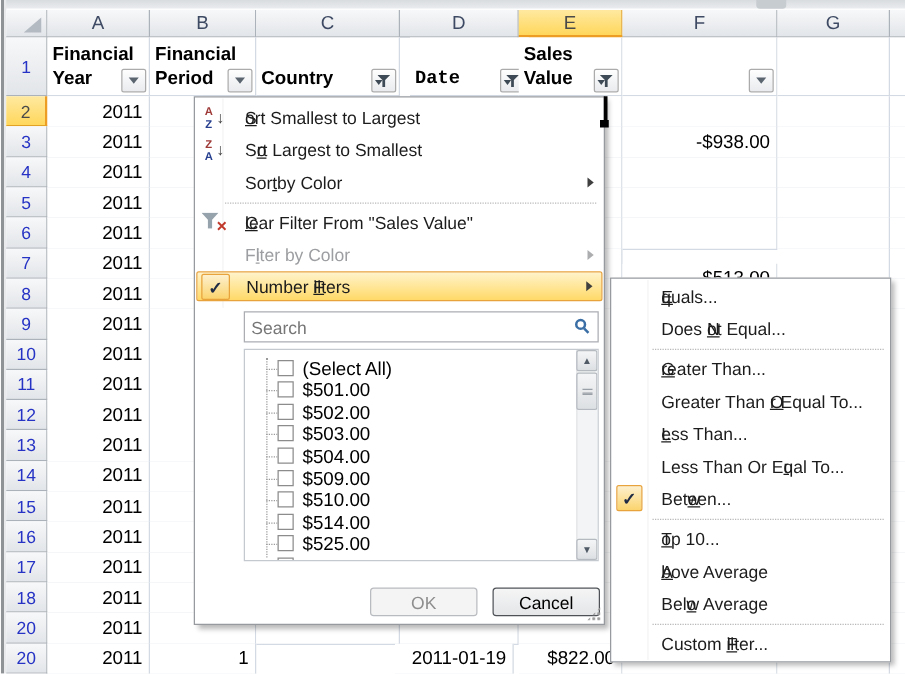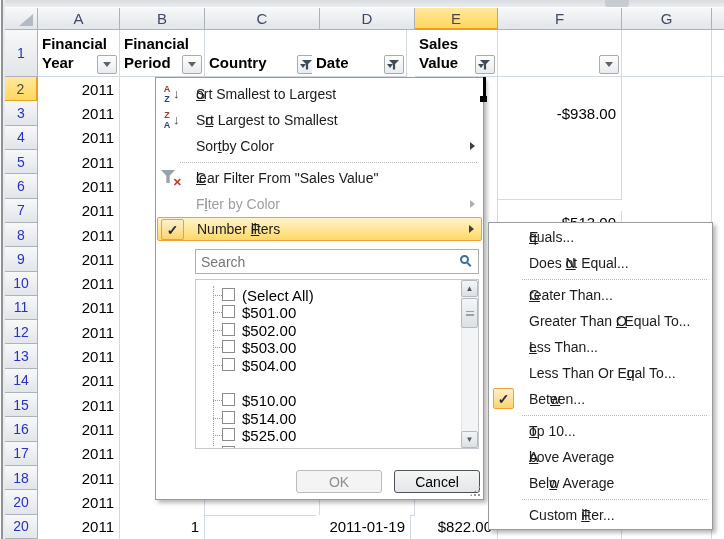--- a/index.html
+++ b/index.html
@@ -136,21 +136,21 @@
         <div class="hfun"></div>
         <div class="hfarr"></div>
       </div>
     </div>
     <div class="hcell" style="left: 120px; top: 30px; width: 85px; height: 47px;">
       <div class="hlabel" style="width: 77px;">Financial Period</div>
       <div class="hbtn">
         <div class="harr"></div>
       </div>
     </div>
-    <div class="hcell" style="left: 312px; top: 30px; width: 95px; height: 47px;">
+    <div class="hcell" style="left: 328px; top: 30px; width: 95px; height: 47px; font-family: Liberation Mono, monospace;">
       <div class="hlabel" style="width: 87px;">Date</div>
       <div class="hbtn">
         <div class="hfun"></div>
         <div class="hfarr"></div>
       </div>
     </div>
     <div class="hcell" style="left: 415px; top: 30px; width: 83px; height: 47px;">
       <div class="hlabel" style="width: 60px;">Sales Value</div>
       <div class="hbtn">
         <div class="hfun"></div>
@@ -429,20 +429,25 @@
         <div class="litem" style="top: 59.3px;">
           <div class="doth"></div>
           <div class="cb"></div>
           <div class="llabel">$503.00</div>
         </div>
         <div class="litem" style="top: 76.9px;">
           <div class="doth"></div>
           <div class="cb"></div>
           <div class="llabel">$504.00</div>
         </div>
+        <div class="litem" style="top: 94.5px;">
+          <div class="doth"></div>
+          <div class="cb"></div>
+          <div class="llabel">$509.00</div>
+        </div>
         <div class="litem" style="top: 112.1px;">
           <div class="doth"></div>
           <div class="cb"></div>
           <div class="llabel">$510.00</div>
         </div>
         <div class="litem" style="top: 129.7px;">
           <div class="doth"></div>
           <div class="cb"></div>
           <div class="llabel">$514.00</div>
         </div>

